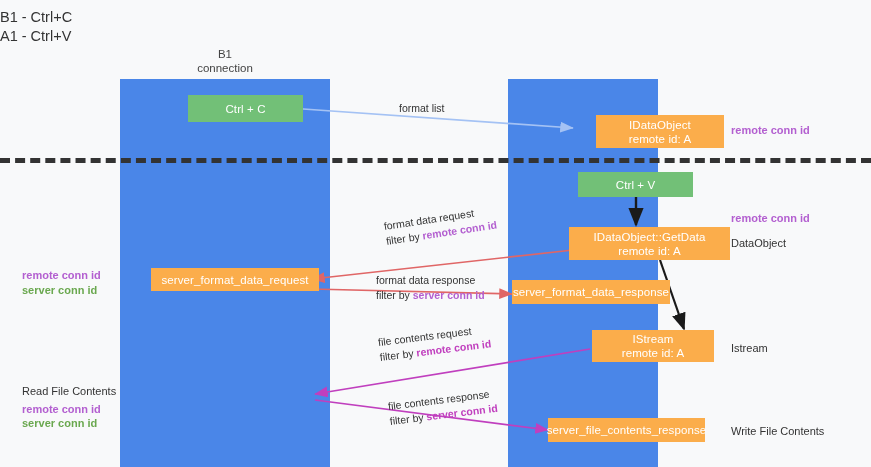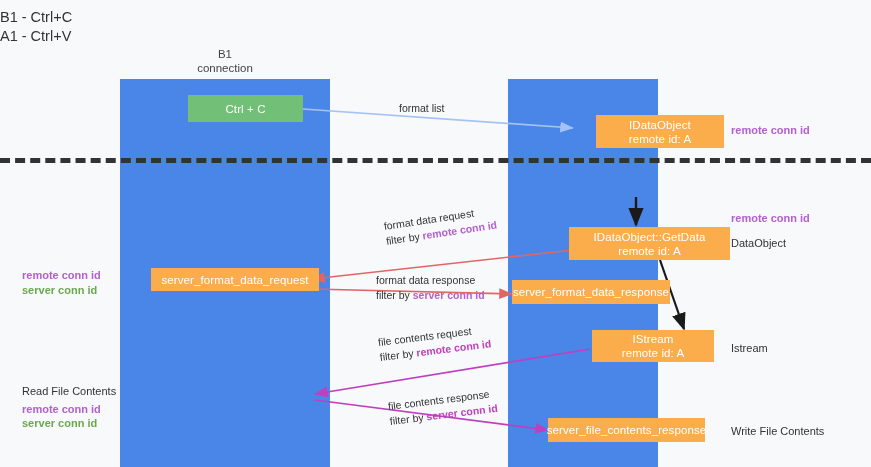--- a/index.html
+++ b/index.html
@@ -151,20 +151,21 @@
     <line x1="315" y1="400" x2="548" y2="430" stroke="#c03fbe" stroke-width="1.7" marker-end="url(#ar-mag)"></line>
   </svg>
 
   <div class="dashline"></div>
 
   <div class="node green" style="left:160px; top:95px; width:115px; height:27px;margin-left:28px;">Ctrl + C</div>
 
   <div class="node orange" style="left:596px; top:115px; width:128px; height:33px;">IDataObject
 remote id: A</div>
 
+  <div class="node green" style="left:578px; top:172px; width:115px; height:25px;">Ctrl + V</div>
 
   <div class="node orange" style="left:569px; top:227px; width:161px; height:33px;">IDataObject::GetData
 remote id: A</div>
 
   <div class="node orange" style="left:151px; top:268px; width:168px; height:23px;">server_format_data_request</div>
 
   <div class="node orange" style="left:512px; top:280px; width:158px; height:24px;">server_format_data_response</div>
 
   <div class="node orange" style="left:592px; top:330px; width:122px; height:32px;">IStream
 remote id: A</div>

